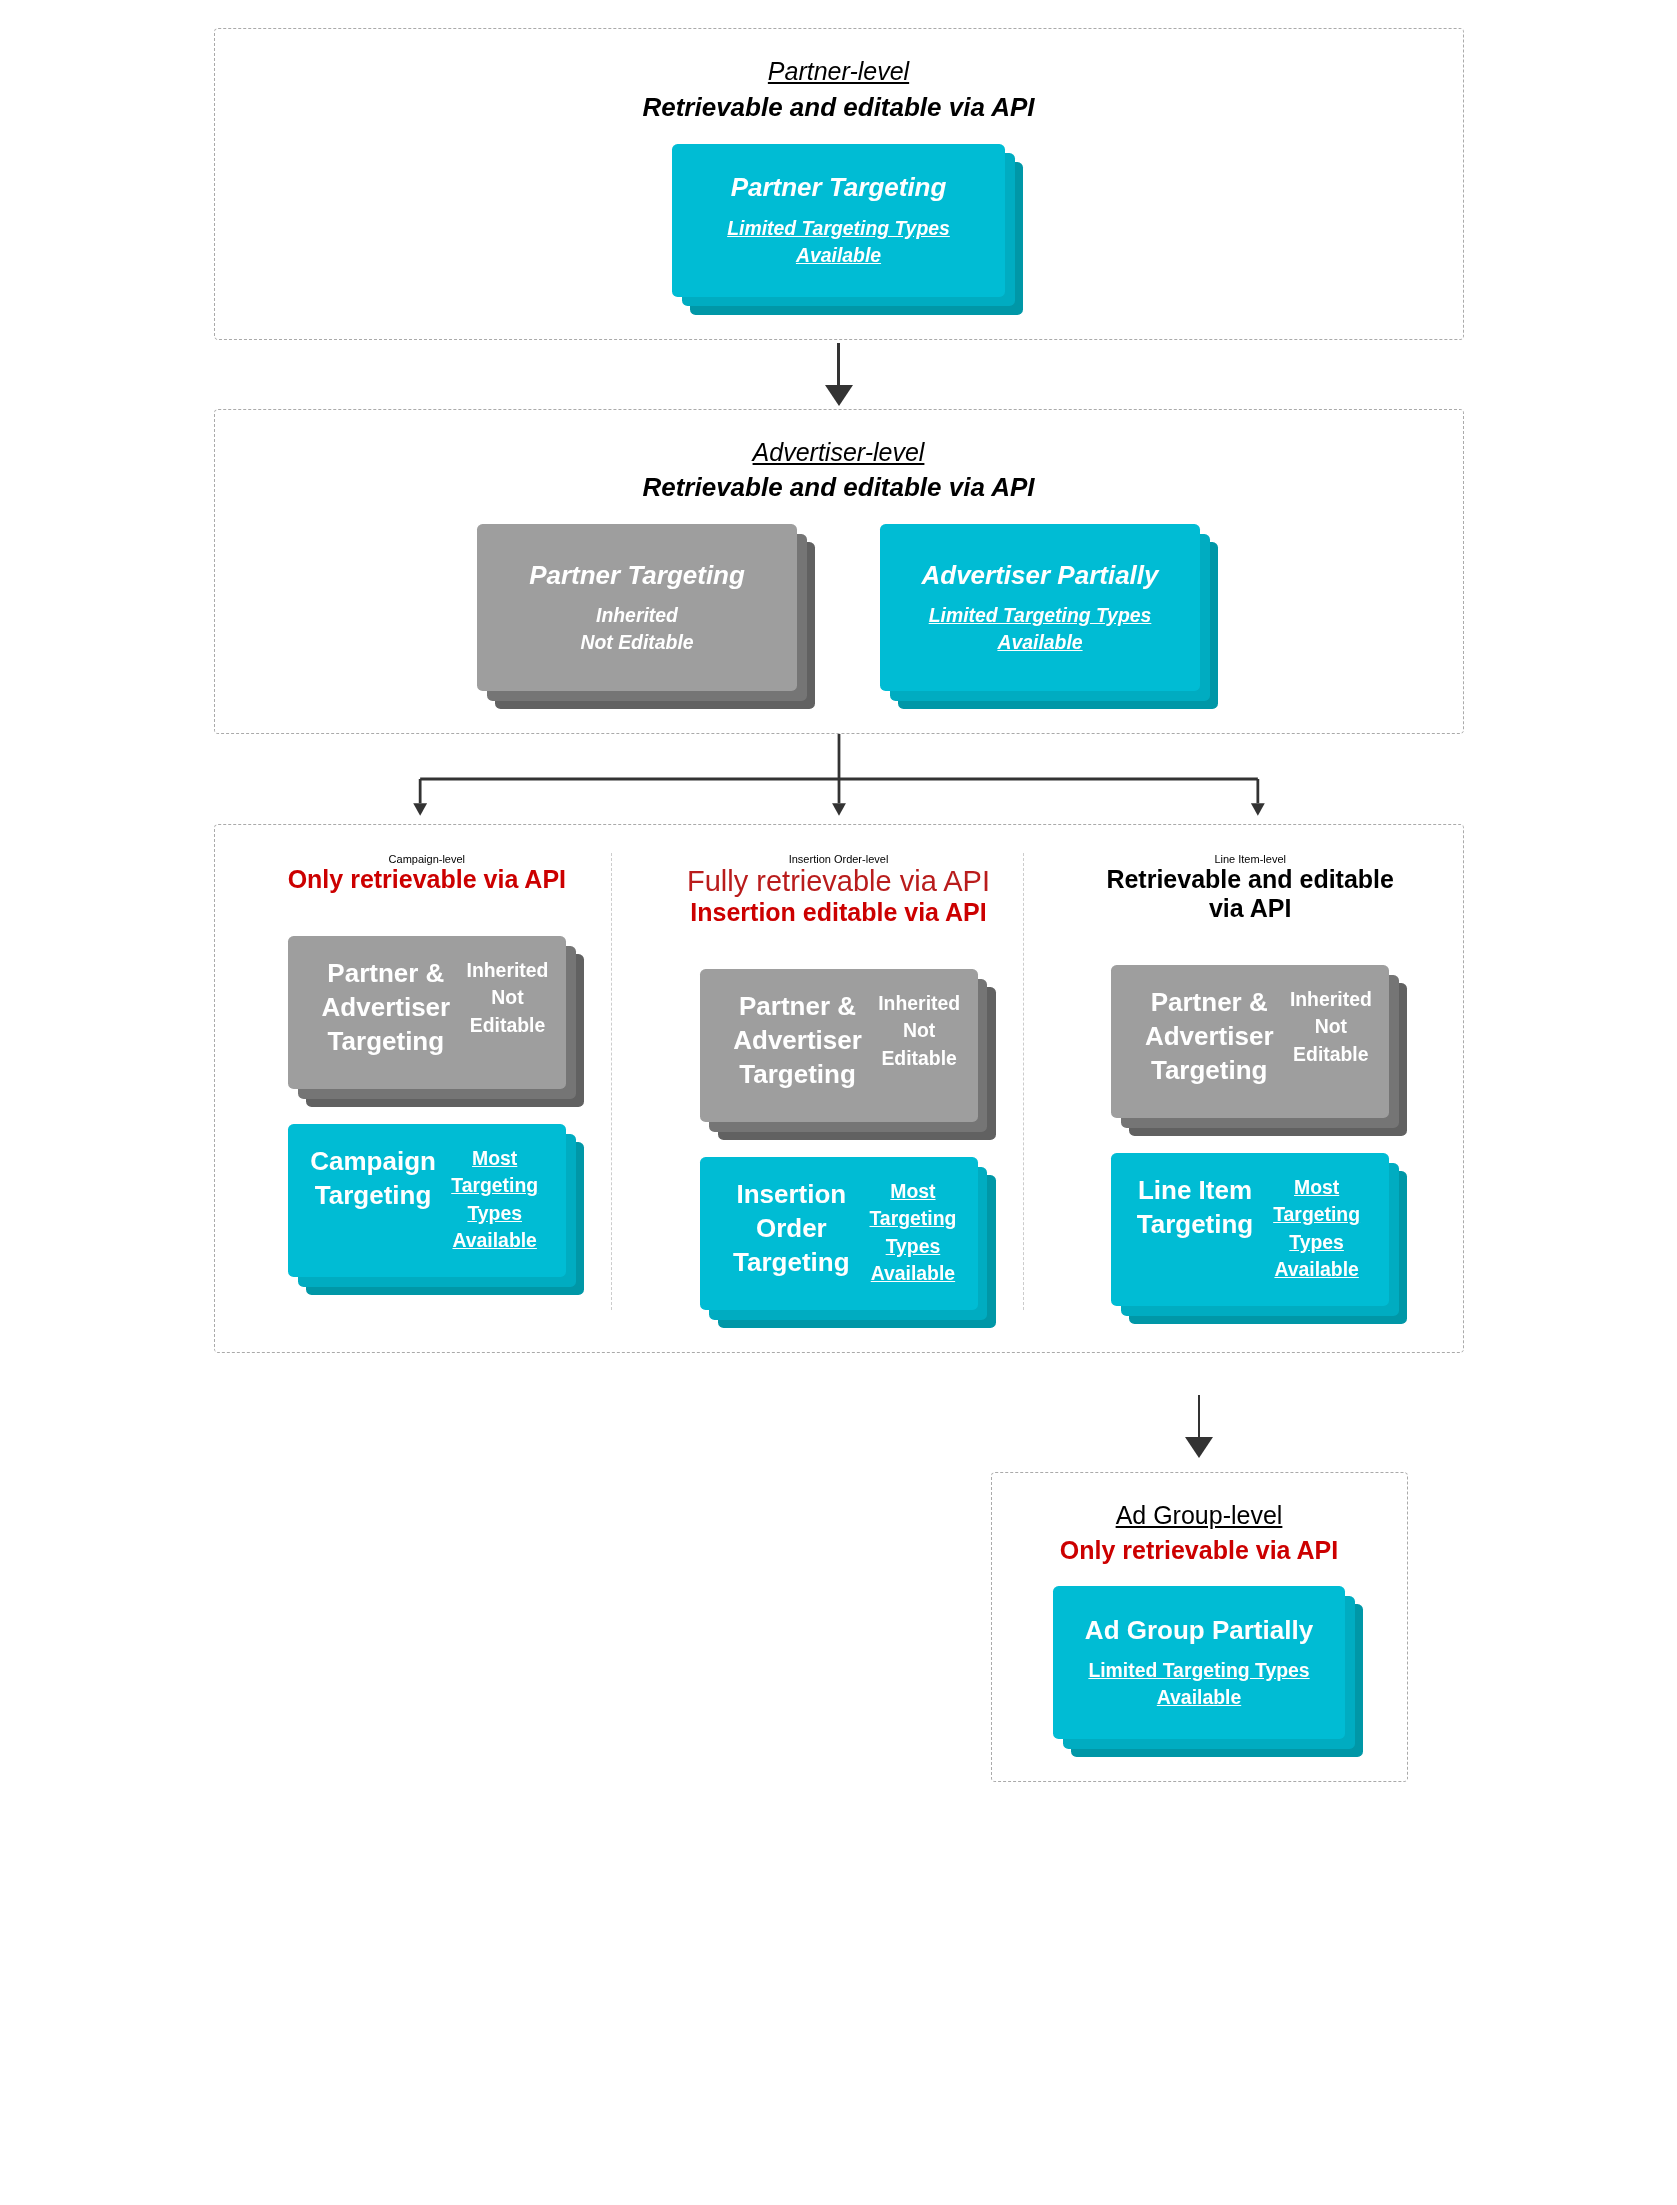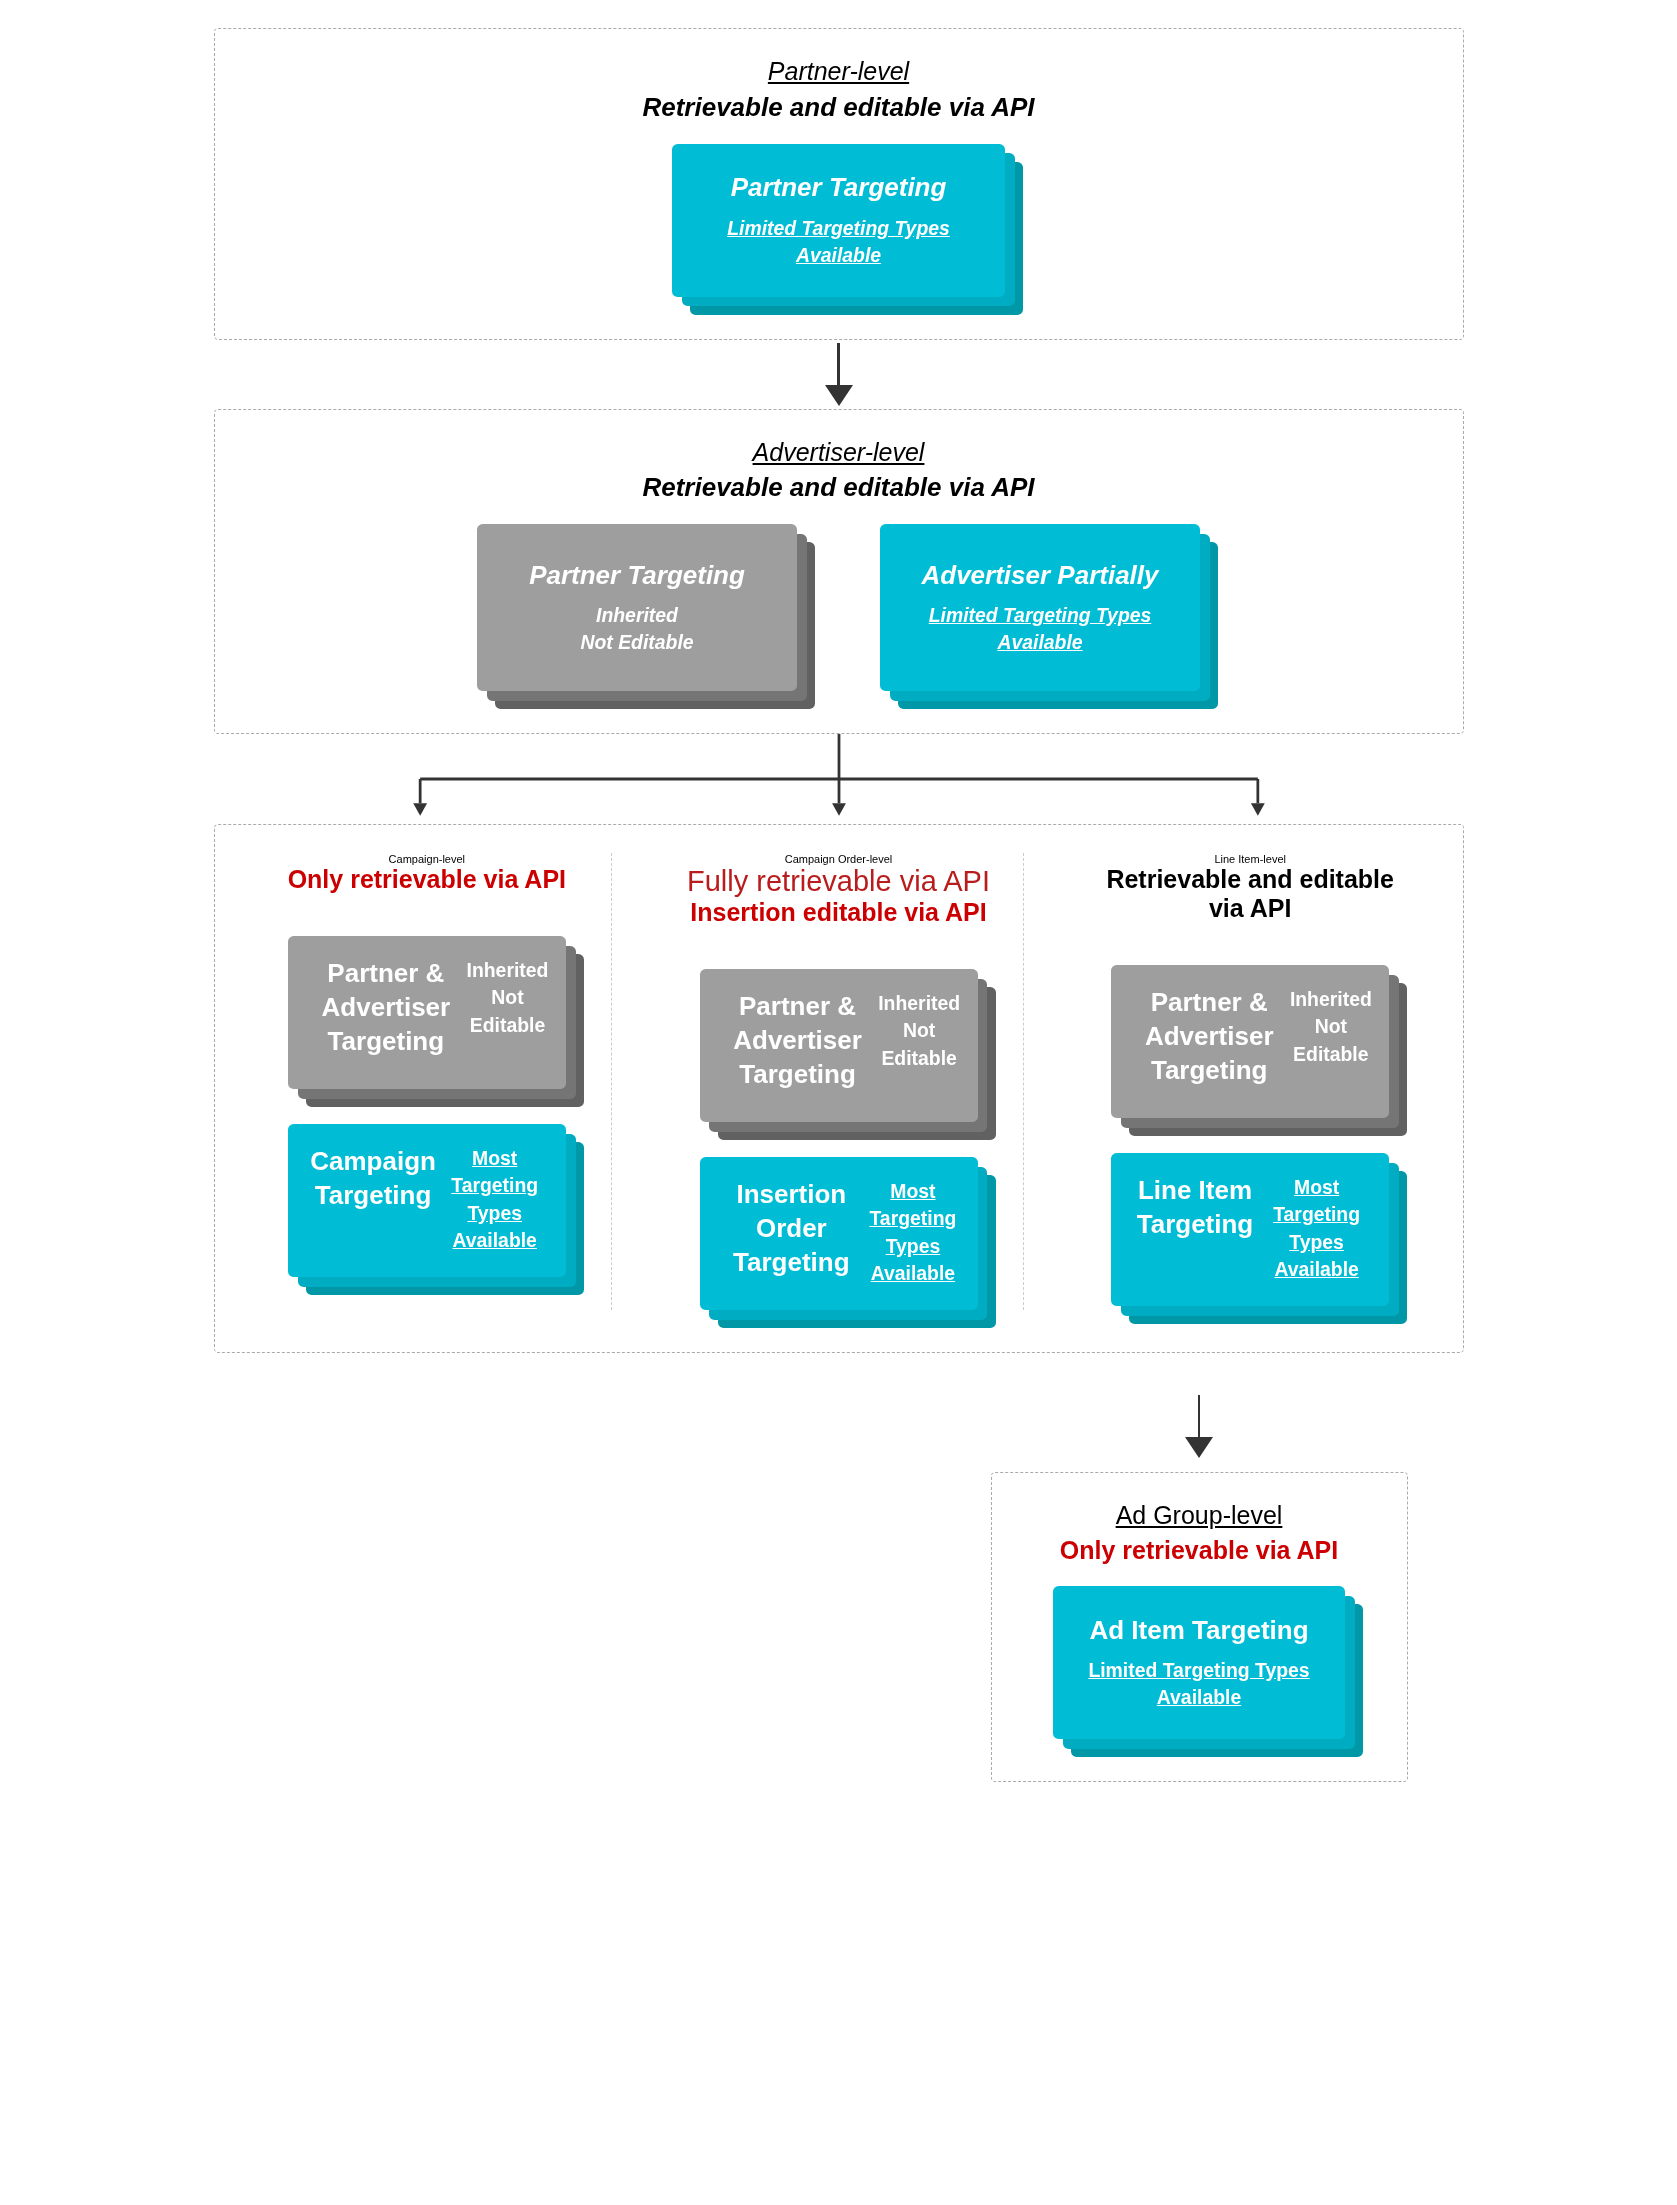--- a/index.html
+++ b/index.html
@@ -381,21 +381,21 @@
             <a class="card-link">
               <span>Most Targeting Types</span><br>
               <span>Available</span>
             </a>
           </div>
         </div>
       </div>
 
       <div class="lower-col">
         <div class="lower-col-title">
-          <span class="level-name">Campaign Order-level</span>
+          <span class="level-name">Insertion Order-level</span>
           <span class="level-desc red" style="color:#b91c1c;font-size:29px;font-weight:normal;display:block;">Fully retrievable via API</span>
           <span class="level-desc red" style="color:#cc0000;font-size:25px;font-weight:bold;display:block;">Insertion editable via API</span>
         </div>
 
         <div class="card-stack">
           <div class="card-shadow-2 card-gray-shadow2"></div>
           <div class="card-shadow-1 card-gray-shadow1"></div>
           <div class="card card-gray">
             <div class="card-title">Partner &amp; Advertiser Targeting</div>
             <div class="card-subtitle">
@@ -462,21 +462,21 @@
       <div class="adgroup-box">
         <div class="level-title">
           <span class="level-name">Ad Group-level</span>
           <span class="level-desc" style="color:#cc0000;font-size:25px;font-weight:bold;display:block;">Only retrievable via API</span>
         </div>
         <div class="cards-row" style="display:flex;justify-content:center;">
           <div class="card-stack">
             <div class="card-shadow-2 card-teal-shadow2"></div>
             <div class="card-shadow-1 card-teal-shadow1"></div>
             <div class="card card-teal">
-              <div class="card-title">Ad Item Targeting</div>
+              <div class="card-title">Ad Group Partially</div>
               <a class="card-link">
                 <span>Limited Targeting Types</span><br>
                 <span>Available</span>
               </a>
             </div>
           </div>
         </div>
       </div>
     </div>
   </div>

